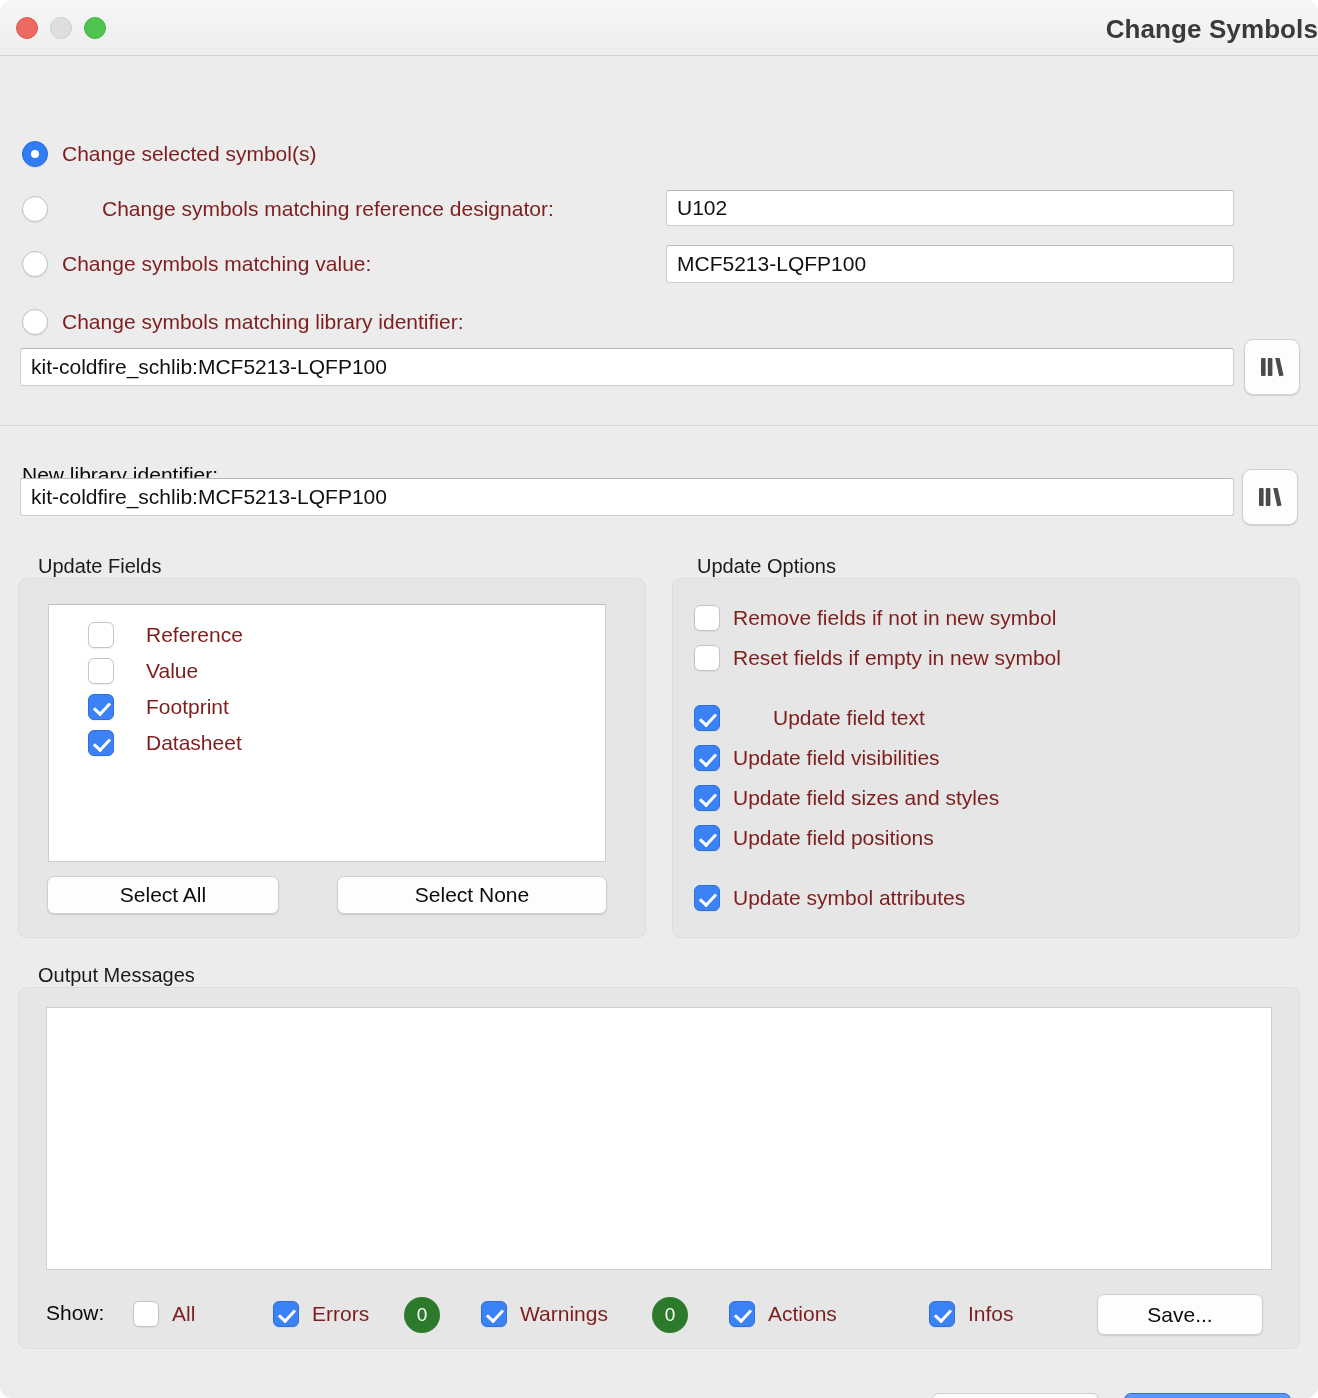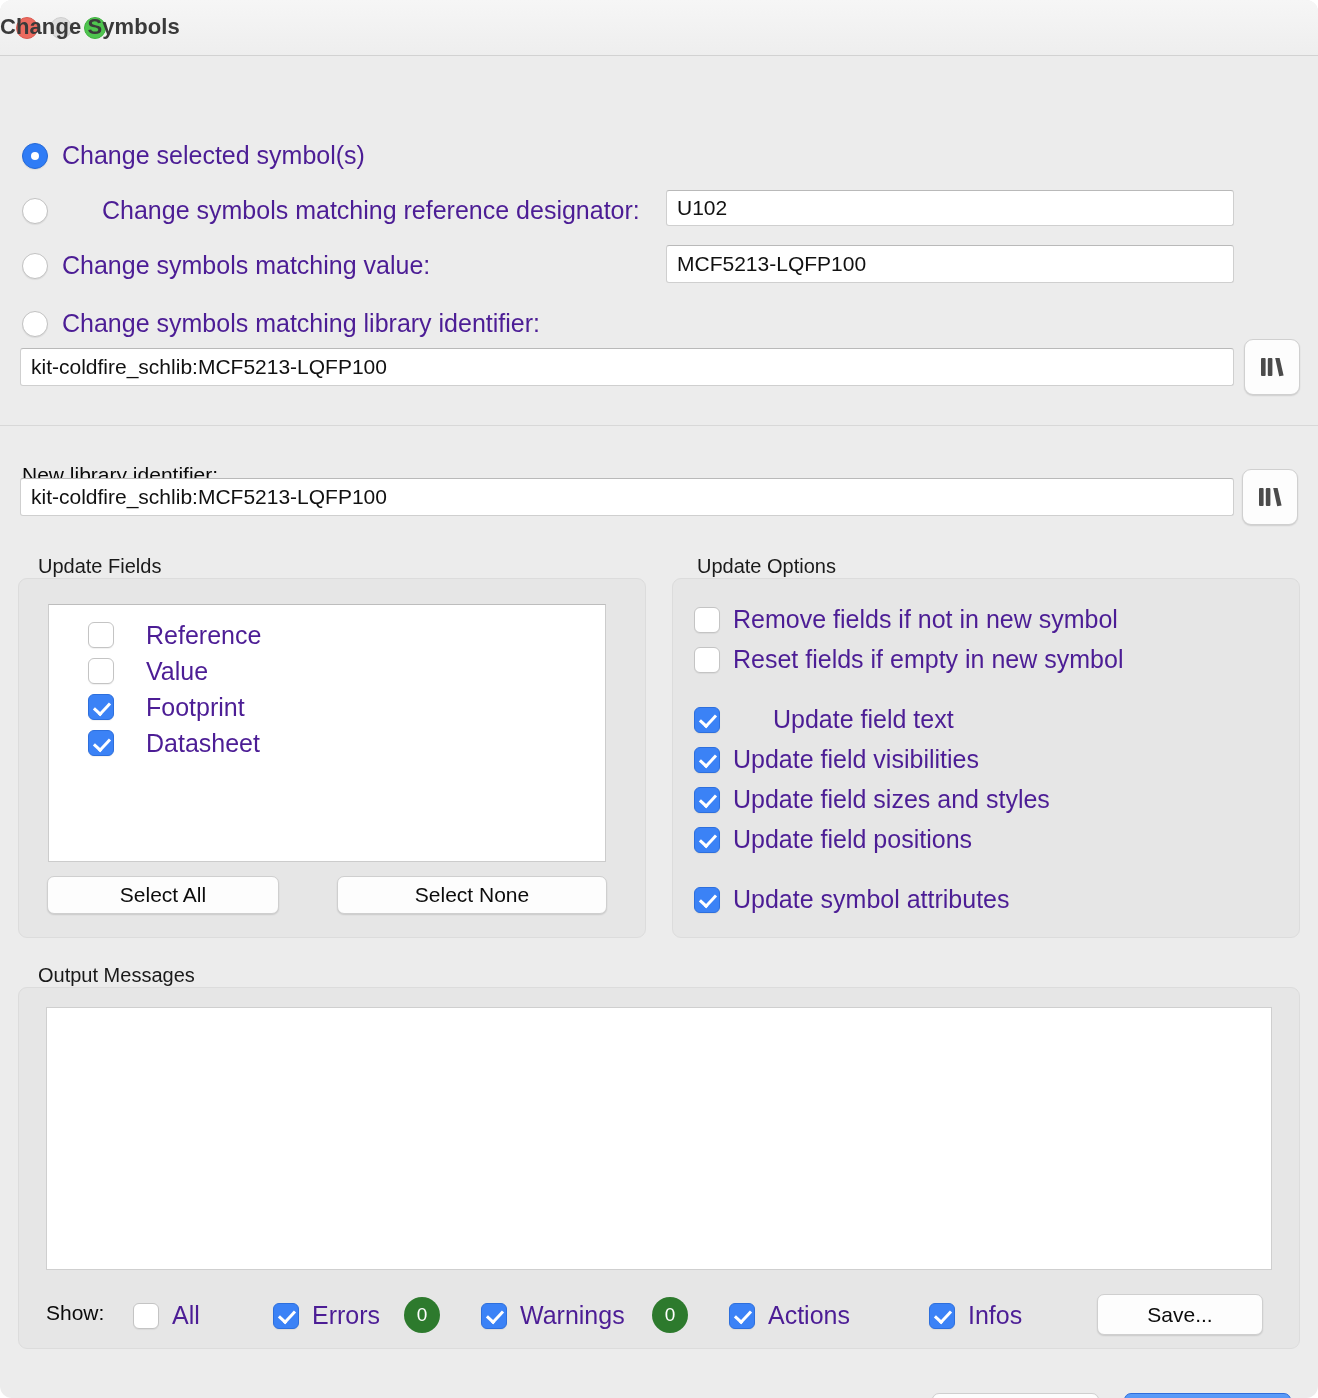--- a/index.html
+++ b/index.html
@@ -48,34 +48,34 @@
     border-radius: 50%;
     box-sizing: border-box;
   }
   .light.close  { background: #ec6a5f; border: 1px solid #dc5a50; }
   .light.min    { background: #dedede; border: 1px solid #cfcfcf; }
   .light.max    { background: #4fc44f; border: 1px solid #3fb33f; }
 
   .title {
     position: absolute;
     left: 0; right: 0; top: 14px;
-    text-align: left;
-    font-size: 22px;
+    text-align: right;
+    font-size: 26px;
     font-weight: bold;
     color: #3a3a3a;
     letter-spacing: 0.1px;
   }
 
   
   .content {
     position: relative;
     height: 1342px;
   }
 
-  .txt { color: #4c1d95; font-size: 25px; }
+  .txt { color: #7f1d1d; font-size: 21px; }
 
   
   .radio-row {
     position: absolute;
     display: flex;
     align-items: center;
   }
   .radio {
     width: 26px; height: 26px;
     border-radius: 50%;

